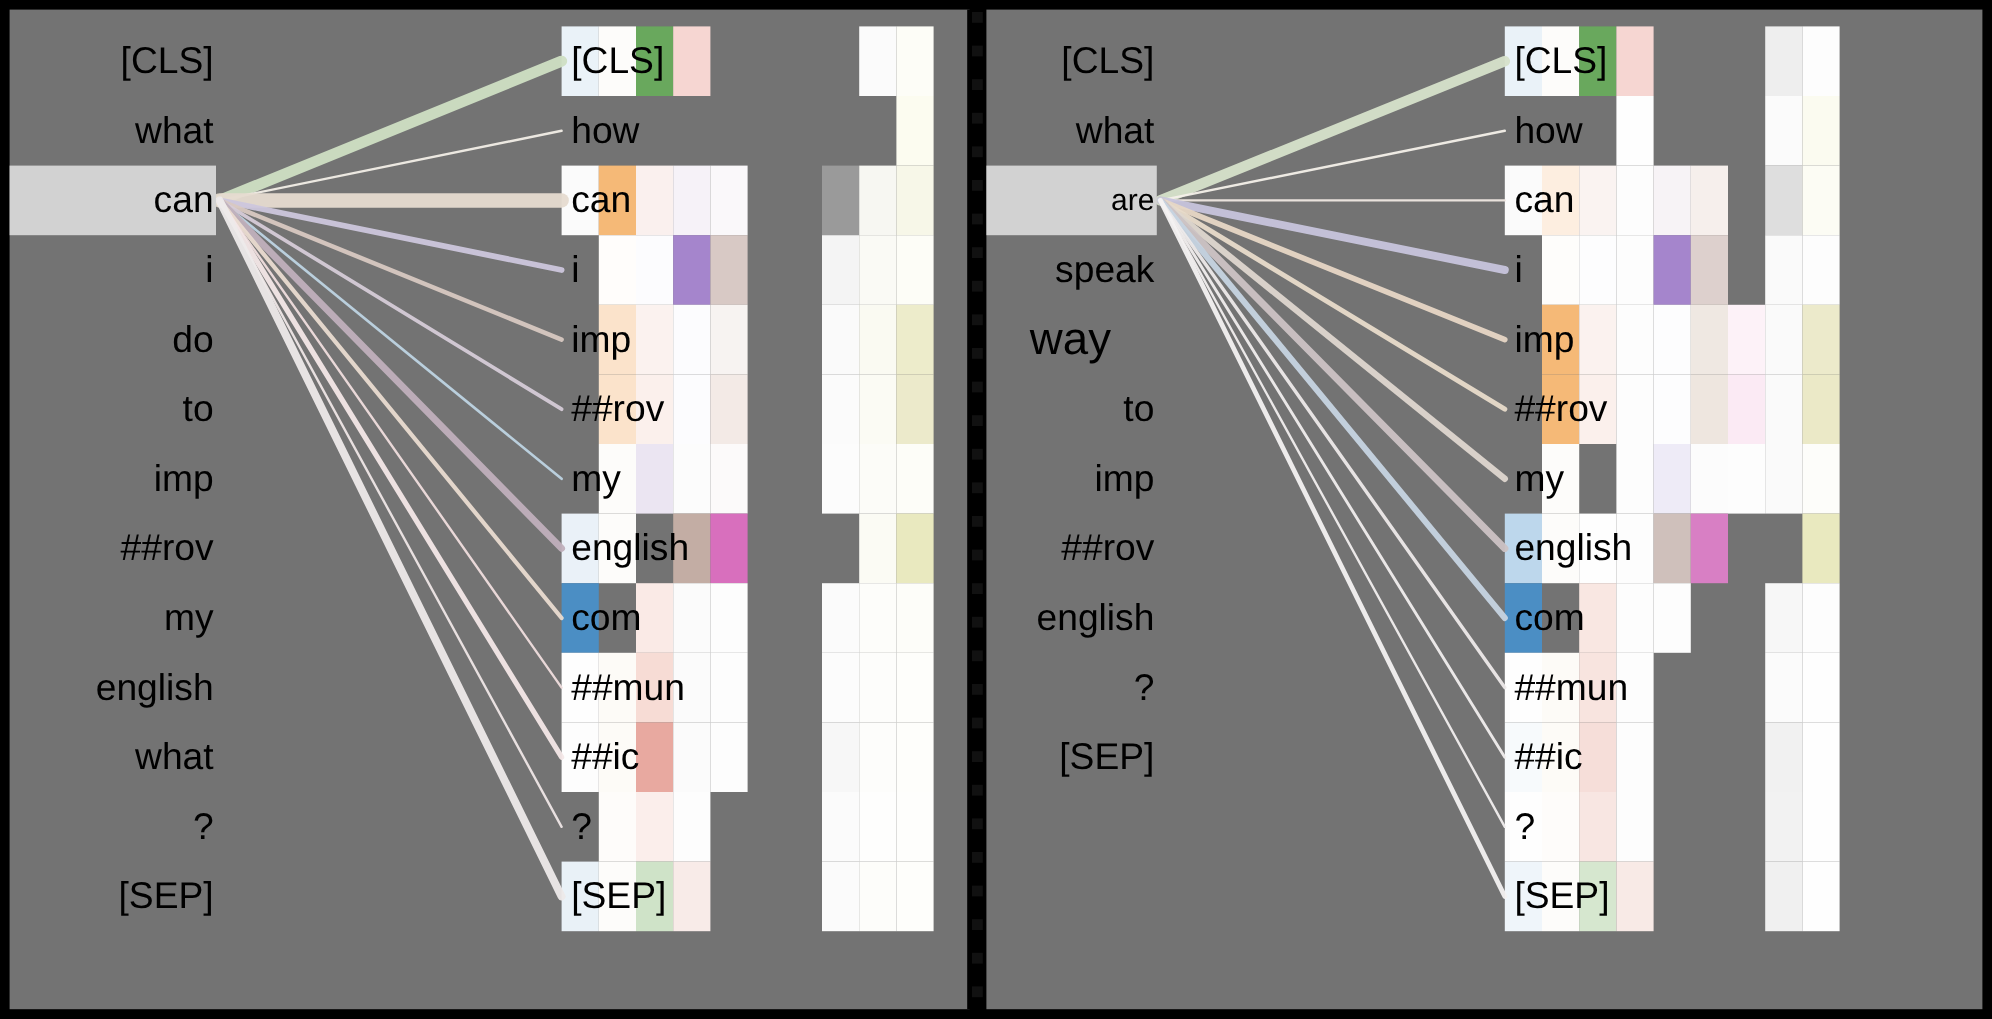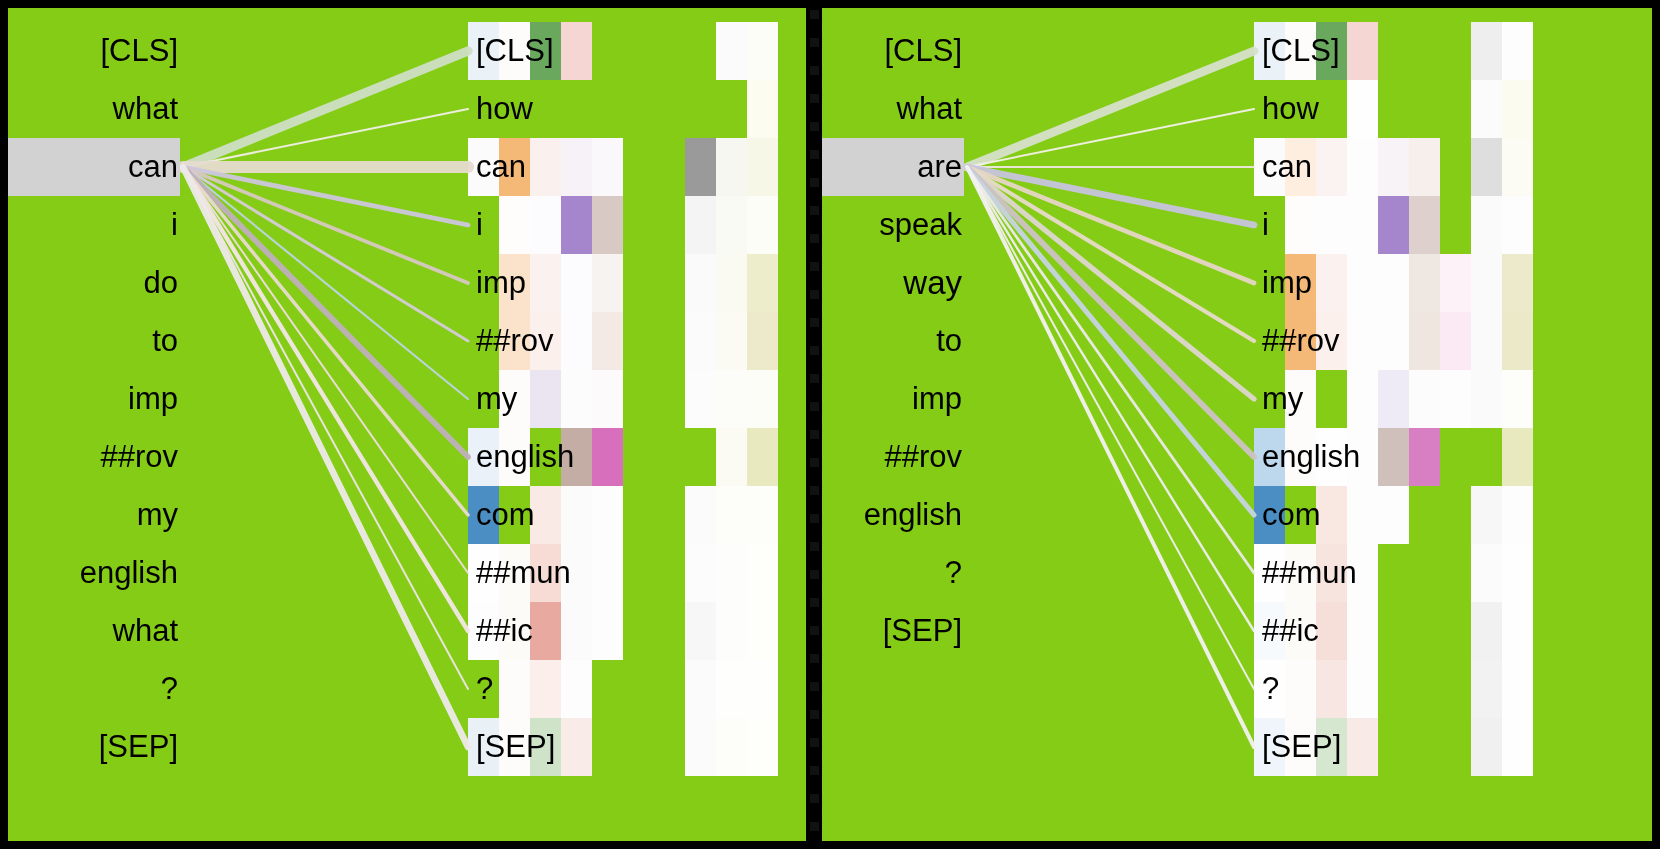--- a/index.html
+++ b/index.html
@@ -3,21 +3,21 @@
 <meta charset="utf-8">
 <style>
   html,body{margin:0;padding:0;background:#000;}
   body{
     width:1660px;height:849px;overflow:hidden;
     font-family:"Liberation Sans","DejaVu Sans",sans-serif;
     background:#000;
   }
   #stage{position:relative;width:1660px;height:849px;background:#000;}
 
-  .panel{position:absolute;top:8px;height:833px;background:#84cc16;overflow:hidden;}
+  .panel{position:absolute;top:8px;height:833px;background:#737373;overflow:hidden;}
   #panel-left{left:8px;width:800px;}
   #panel-right{left:822px;width:830px;}
 
   
   #divider{
     position:absolute;left:806px;top:8px;width:14px;height:833px;
     background:#000;
   }
   #divider .dot{
     position:absolute;left:4px;width:9px;height:9px;background:#111;
@@ -317,23 +317,23 @@
         <line x1="145" y1="159" x2="432" y2="507" stroke="#c7d4e2" stroke-width="5.0600000000000005" stroke-linecap="round" opacity="0.95"></line>
         <line x1="145" y1="159" x2="432" y2="565" stroke="#eeeaea" stroke-width="2.8600000000000003" stroke-linecap="round" opacity="0.95"></line>
         <line x1="145" y1="159" x2="432" y2="623" stroke="#f1eeee" stroke-width="2.42" stroke-linecap="round" opacity="0.95"></line>
         <line x1="145" y1="159" x2="432" y2="681" stroke="#f2efef" stroke-width="2" stroke-linecap="round" opacity="0.95"></line>
         <line x1="145" y1="159" x2="432" y2="739" stroke="#f4f2f2" stroke-width="3.96" stroke-linecap="round" opacity="0.95"></line>
       </svg>
     <div class="srccol" id="src-right">
         <div class="srchl" style="left: -10px; width: 152px; top: 130px; height: 58px; background: rgb(210, 210, 210);"></div>
         <div class="tok right-align" style="left: 0px; width: 140px; top: 20px; font-size: 31px;">[CLS]</div>
         <div class="tok right-align" style="left: 0px; width: 140px; top: 78px; font-size: 31px;">what</div>
-        <div class="tok right-align" style="left: 0px; width: 140px; top: 136px; font-size: 31px;">are</div>
+        <div class="tok right-align" style="left: 0px; width: 140px; top: 136px; font-size: 25px;">are</div>
         <div class="tok right-align" style="left: 0px; width: 140px; top: 194px; font-size: 31px;">speak</div>
-        <div class="tok right-align" style="left: 0px; width: 140px; top: 252px; font-size: 33px;">way</div>
+        <div class="tok right-align" style="left: 0px; width: 140px; top: 252px; font-size: 38px; text-align: center;">way</div>
         <div class="tok right-align" style="left: 0px; width: 140px; top: 310px; font-size: 31px;">to</div>
         <div class="tok right-align" style="left: 0px; width: 140px; top: 368px; font-size: 31px;">imp</div>
         <div class="tok right-align" style="left: 0px; width: 140px; top: 426px; font-size: 31px;">##rov</div>
         <div class="tok right-align" style="left: 0px; width: 140px; top: 484px; font-size: 31px;">english</div>
         <div class="tok right-align" style="left: 0px; width: 140px; top: 542px; font-size: 31px;">?</div>
         <div class="tok right-align" style="left: 0px; width: 140px; top: 600px; font-size: 31px;">[SEP]</div>
       </div>
     <div class="tgtcol" id="tgt-right">
         <div class="tok left-align" style="left: 440px; top: 20px; font-size: 31px;">[CLS]</div>
         <div class="tok left-align" style="left: 440px; top: 78px; font-size: 31px;">how</div>

